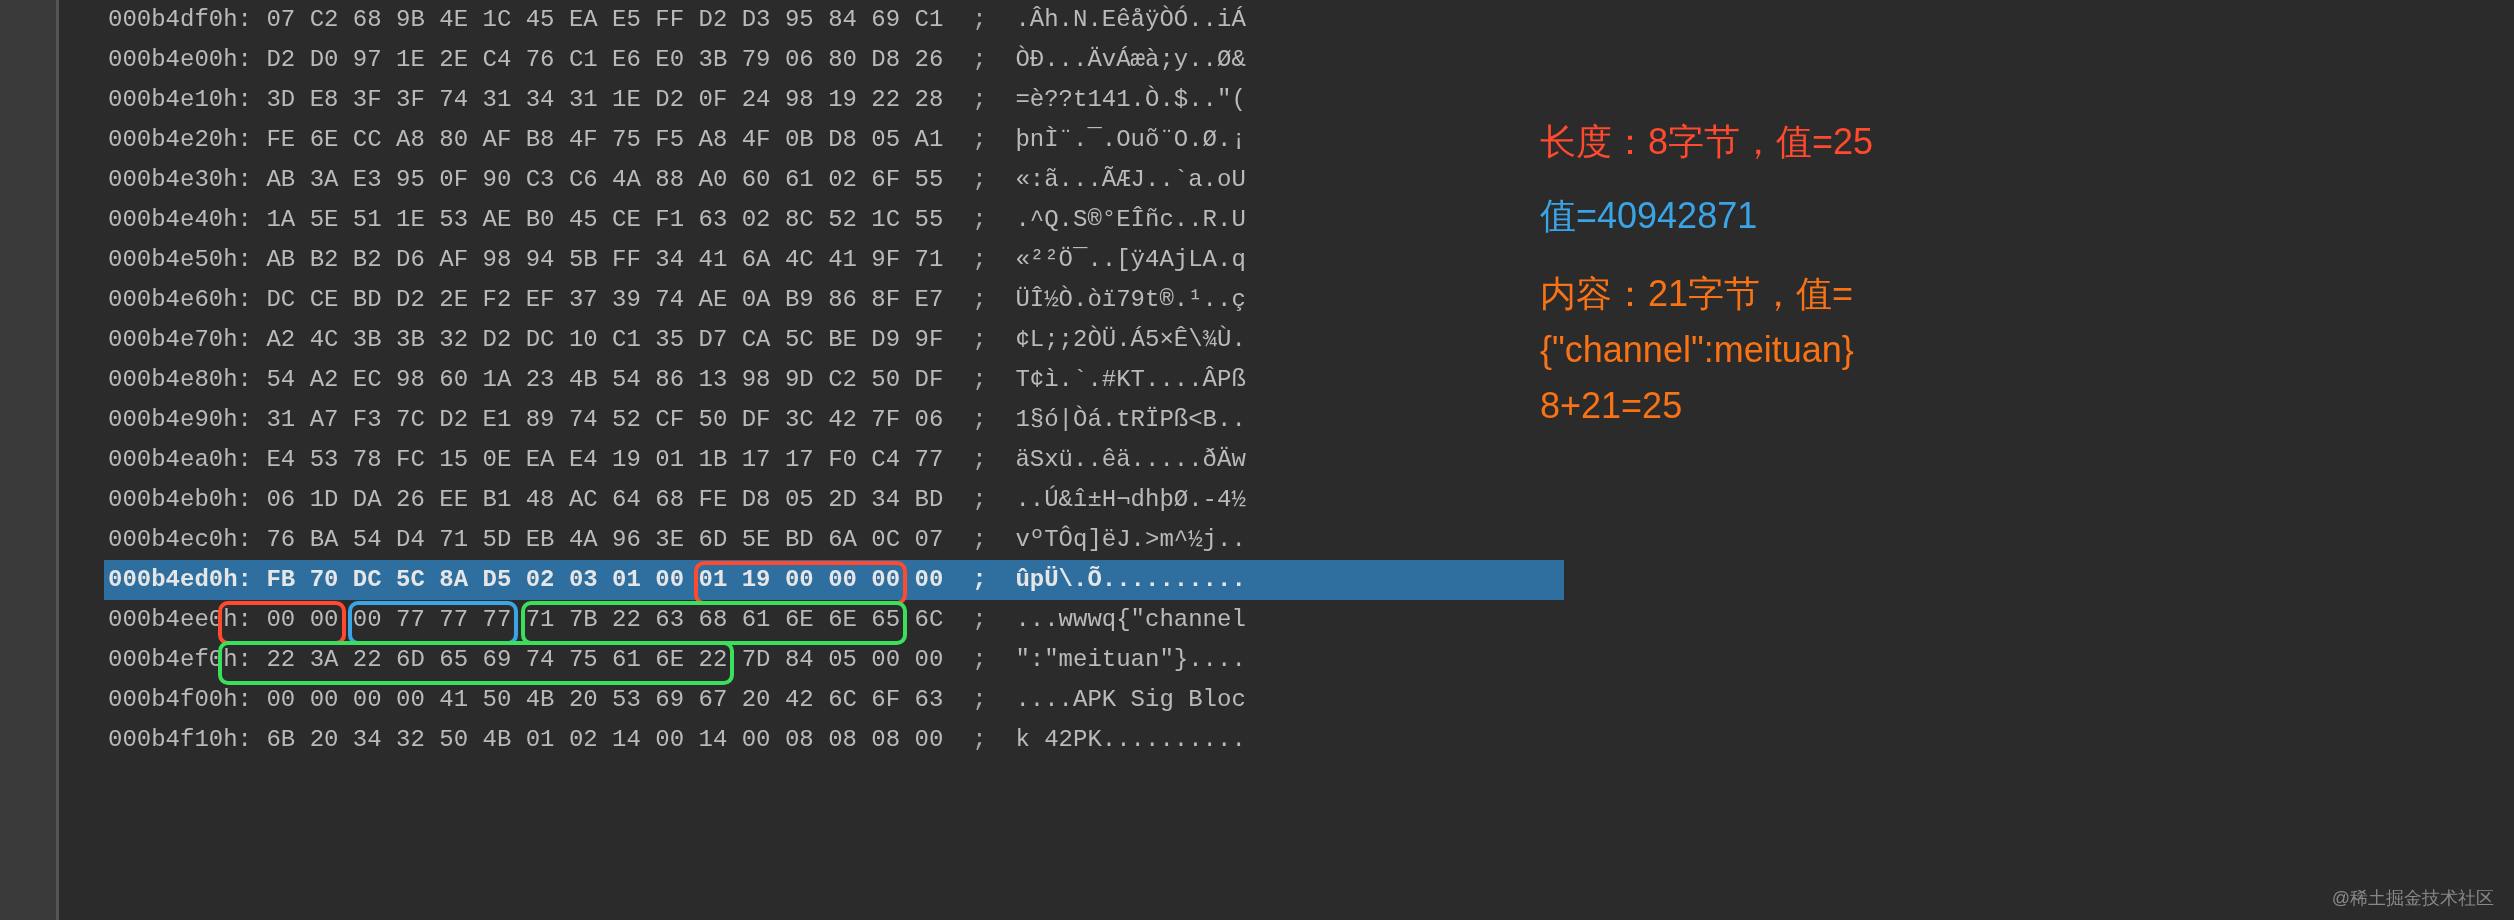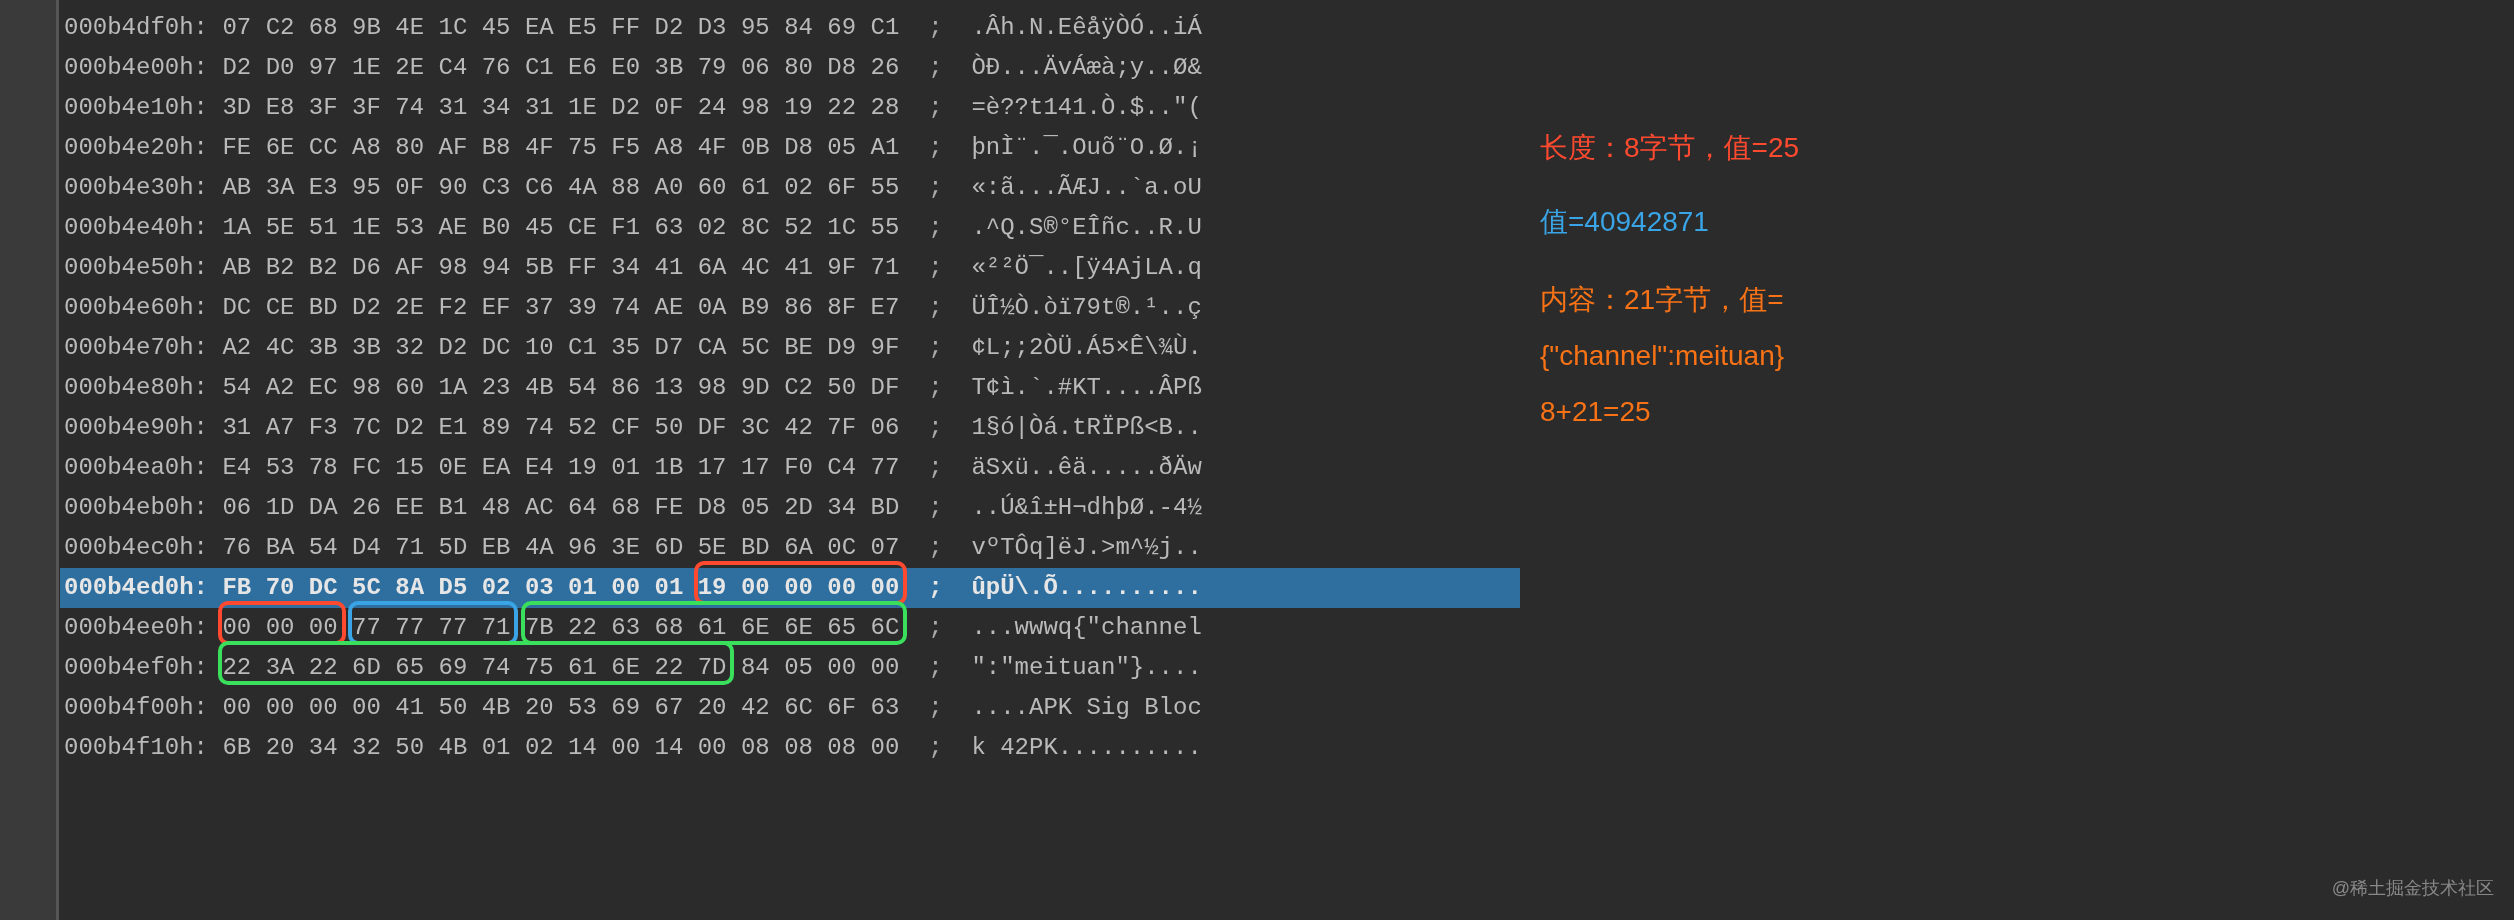--- a/index.html
+++ b/index.html
@@ -19,24 +19,25 @@
     left: 0;
     top: 0;
     width: 56px;
     height: 920px;
     background: #3a3a3a;
     border-right: 3px solid #555;
   }
   .hex-area {
     position: absolute;
     left: 60px;
-    top: 8px;
+    top: 0;
     width: 1460px;
     white-space: pre;
     line-height: 40px;
+    padding-left: 44px;
   }
   .hex-line {
     height: 40px;
     position: relative;
     padding-left: 4px;
   }
   .offset { color: #bababa; }
   .bytes  { color: #bababa; }
   .sep    { color: #aaaaaa; }
   .ascii  { color: #bababa; }
@@ -59,34 +60,34 @@
     pointer-events: none;
   }
   .box-red    { border-color: #ff4a2f; }
   .box-blue   { border-color: #3aa5e6; }
   .box-green  { border-color: #3adf5b; }
 
   
   .anno {
     position: absolute;
     left: 1540px;
-    top: 120px;
+    top: 114px;
     width: 950px;
-    font-size: 28px;
+    font-size: 36px;
     line-height: 56px;
     font-family: "PingFang SC","Microsoft YaHei",sans-serif;
   }
   .anno .red   { color: #ff4a2f; }
   .anno .blue  { color: #3aa5e6; }
   .anno .green { color: #f97316; }
 
   .watermark {
     position: absolute;
     right: 20px;
-    bottom: 20px;
+    bottom: 10px;
     font-size: 18px;
     color: #888;
     font-family: sans-serif;
   }
 </style>
 </head>
 <body>
 
 <div class="gutter"></div>
 

